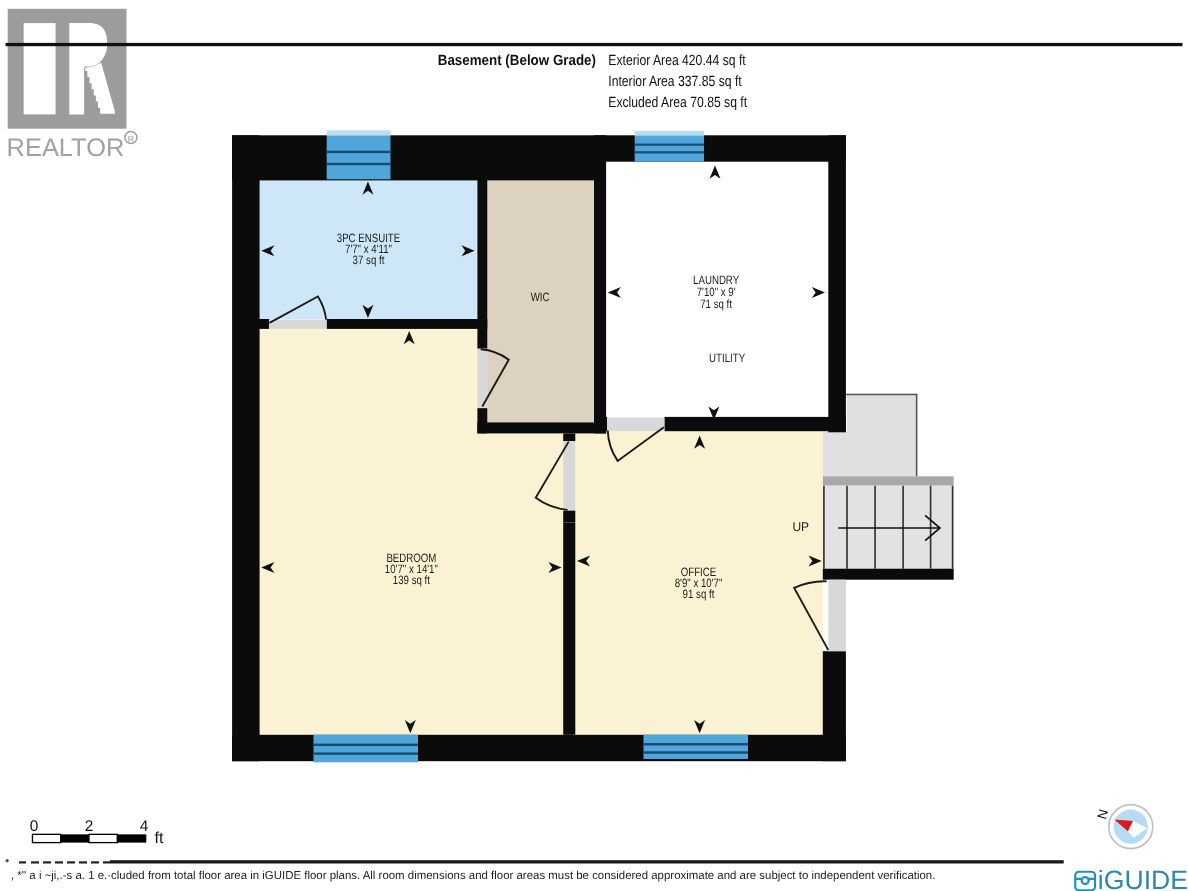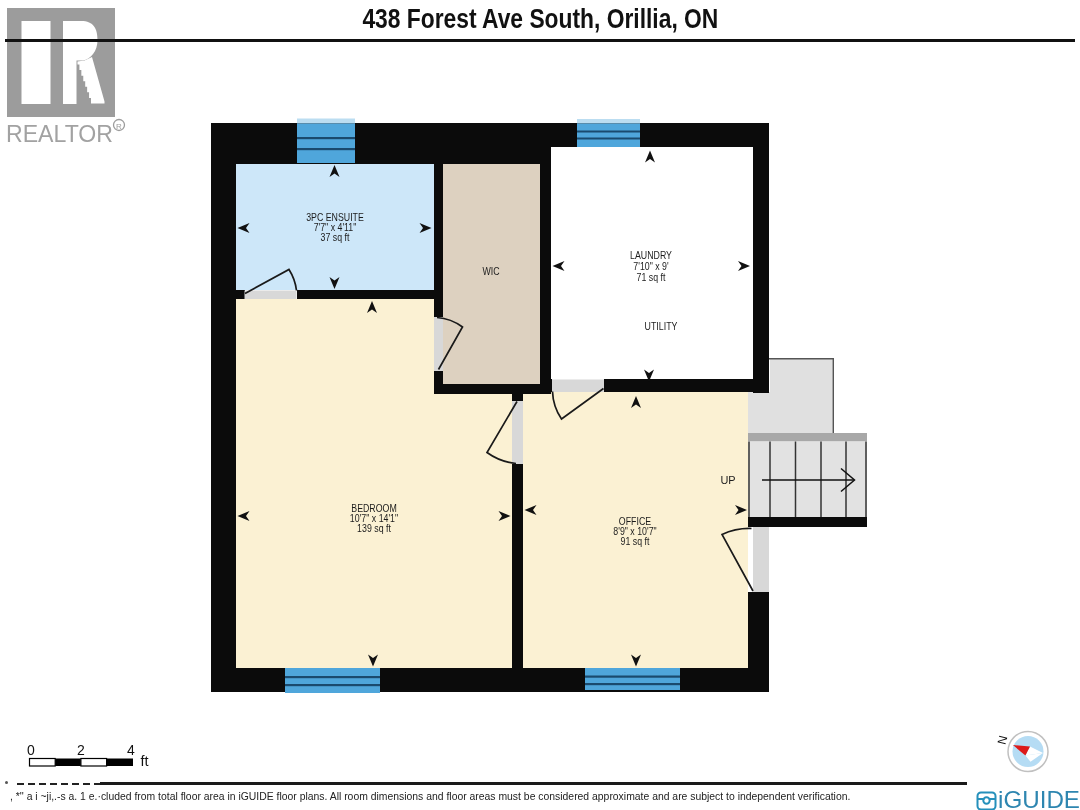--- a/index.html
+++ b/index.html
@@ -1,22 +1,23 @@
 <!DOCTYPE html>
 <html><head><meta charset="utf-8"><style>
 html,body{margin:0;padding:0;background:#fff}
 #page{position:relative;width:1080px;height:810px;background:#fff;font-family:"Liberation Sans",sans-serif;overflow:hidden}
 .abs{position:absolute}
 .lbl{position:absolute;text-align:center;font-size:11px;line-height:10px;color:#1c1c1c;transform:scaleX(0.8);white-space:nowrap}
 </style></head>
 <body>
 <div id="page">
 
-<div class="abs" style="left:0;top:3px;width:1080px;text-align:center;font-size:28px;font-weight:bold;color:#111;"><span style="display:inline-block;transform:scaleX(0.815);transform-origin:center;white-space:nowrap">438 Forest Ave South, Orillia, ON</span></div>
 <div class="abs" style="left:5px;top:39px;width:1070px;height:2.6px;background:#111;z-index:6"></div>
+<div class="abs" style="left:242px;top:46.8px;width:300px;text-align:right;font-size:13.5px;font-weight:bold;color:#111"><span style="display:inline-block;transform:scaleX(0.90);transform-origin:right;white-space:nowrap">Basement (Below Grade)</span></div>
+<div class="abs" style="left:553px;top:44.8px;font-size:13.5px;color:#111;line-height:19.3px"><span style="display:inline-block;transform:scaleX(0.82);transform-origin:left;white-space:nowrap">Exterior Area 420.44 sq ft<br>Interior Area 337.85 sq ft<br>Excluded Area 70.85 sq ft</span></div>
 
 <svg class="abs" style="left:0;top:0" width="140" height="150" viewBox="0 0 140 150">
   <rect x="7" y="8" width="108" height="109" fill="#9c9c9c"></rect>
   <rect x="21.5" y="21" width="29" height="83" fill="#fff"></rect>
   <path d="M63,21 H81 C94,21 97.5,29 97.5,40 C97.5,51 91,59 83,60.5 L76.5,60.5 L76.5,104 H63 Z" fill="#fff"></path>
   <path d="M92,57 L104.5,101.5 L104.5,103.5 L91,103.5 L91,97.93 L89.07,97.93 L89.07,92.36 L87.14,92.36 L87.14,86.79 L85.21,86.79 L85.21,81.21 L83.28,81.21 L83.28,75.64 L81.35,75.64 L81.35,70.07 L79.42,70.07 L79.42,64.5 L77.49,64.5 L77.49,61.5 L84.5,60.5 Z" fill="#fff"></path>
   <circle cx="119" cy="125" r="5.5" fill="none" stroke="#9c9c9c" stroke-width="1.3"></circle>
   <text x="119" y="129" font-size="8" fill="#9c9c9c" text-anchor="middle" font-family="Liberation Sans">R</text>
   <text x="6" y="142" font-size="23" fill="#a2a2a2" font-family="Liberation Sans" textLength="107" lengthAdjust="spacingAndGlyphs">REALTOR</text>
 </svg>

